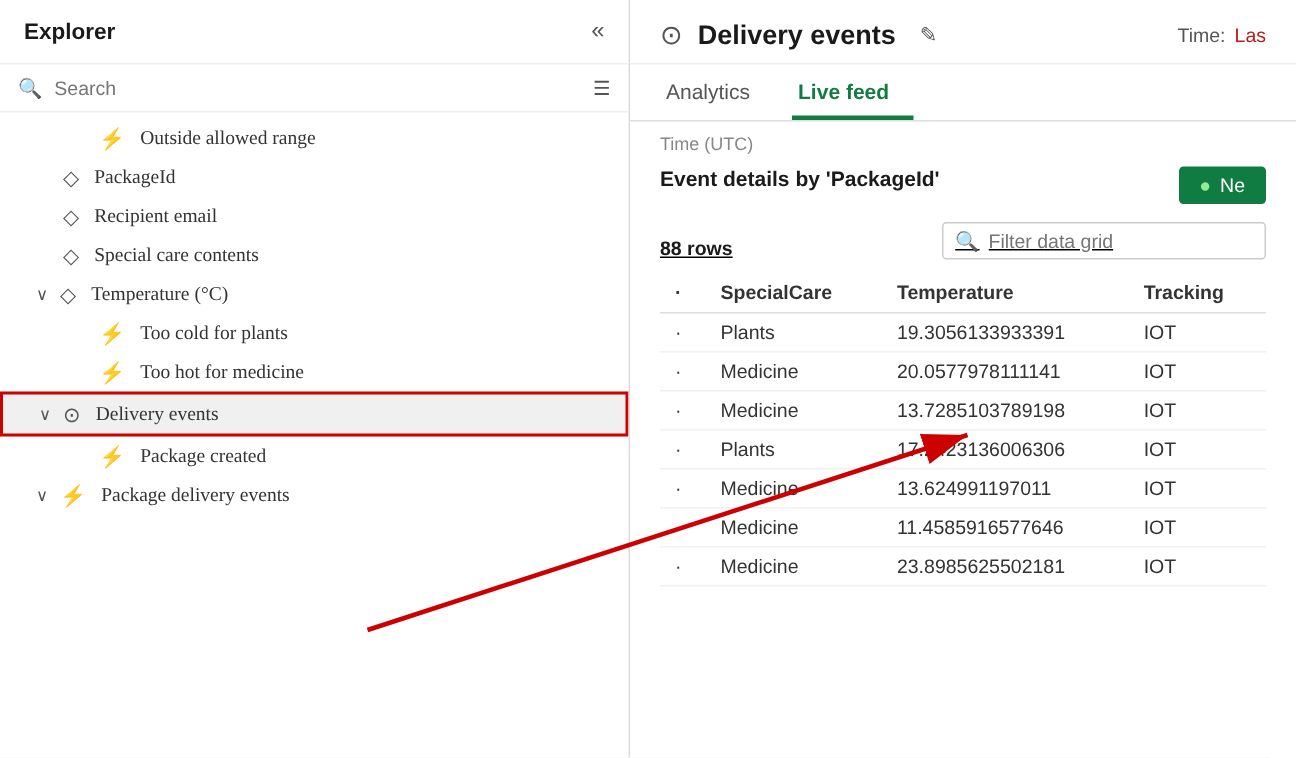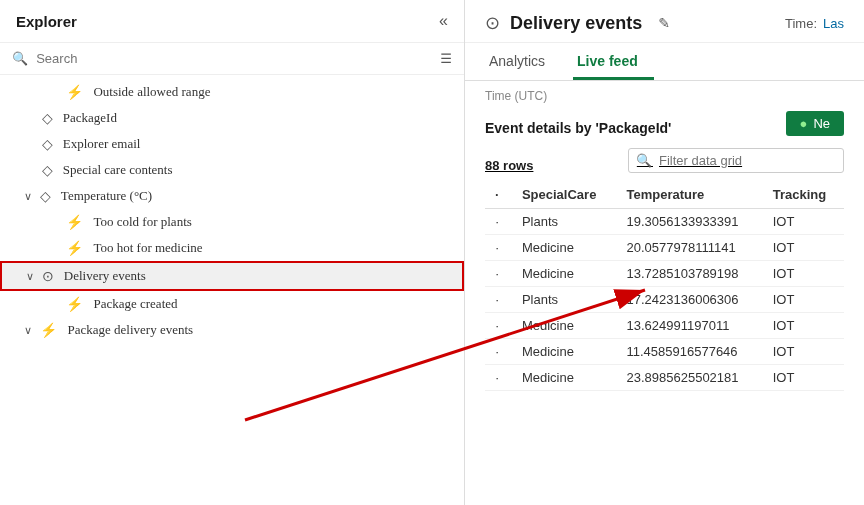--- a/index.html
+++ b/index.html
@@ -1,20 +1,20 @@
 <!DOCTYPE html>
 <html><head>
   <meta charset="utf-8">
   <style>
     * { box-sizing: border-box; margin: 0; padding: 0; }
     body { font-family: 'Segoe UI', Arial, sans-serif; font-size: 13px; background: #f3f3f3; display: flex; height: 505px; overflow: hidden; }
 
     
     #sidebar {
-      width: 465px;
+      width: 420px;
       background: #fff;
       border-right: 1px solid #ddd;
       display: flex;
       flex-direction: column;
       height: 100%;
       flex-shrink: 0;
     }
     #sidebar-header {
       display: flex;
       align-items: center;
@@ -133,21 +133,21 @@
       padding: 8px 20px 0 20px;
     }
     #time-utc-label {
       font-size: 12px;
       color: #888;
       margin-right: 20px;
     }
 
     #event-details-row {
       display: flex;
-      align-items: flex-end;
+      align-items: flex-start;
       justify-content: space-between;
       padding: 8px 20px;
     }
     #event-details-title {
       font-size: 14px;
       font-weight: 600;
       color: #1a1a1a;
     }
     #new-btn {
       background: #107c41;
@@ -263,21 +263,21 @@
     <span class="indent1" style="display:flex;align-items:center;gap:4px;">
       <span style="width:14px;display:inline-block;"></span>
       <span class="tree-icon">◇</span>
       <span class="tree-label">PackageId</span>
     </span>
   </div>
       <div class="tree-item">
     <span class="indent1" style="display:flex;align-items:center;gap:4px;">
       <span style="width:14px;display:inline-block;"></span>
       <span class="tree-icon">◇</span>
-      <span class="tree-label">Explorer email</span>
+      <span class="tree-label">Recipient email</span>
     </span>
   </div>
       <div class="tree-item">
     <span class="indent1" style="display:flex;align-items:center;gap:4px;">
       <span style="width:14px;display:inline-block;"></span>
       <span class="tree-icon">◇</span>
       <span class="tree-label">Special care contents</span>
     </span>
   </div>
       <div class="tree-item">
@@ -327,21 +327,21 @@
 
 <div id="main">
   <div id="main-header">
     <div id="main-title-area">
       <span id="main-title-icon" style="color:#555; font-size:18px;">⊙</span>
       <span id="main-title">Delivery events</span>
       <span id="edit-icon" style="color:#555; margin-left:6px;">✎</span>
     </div>
     <div style="display:flex; align-items:center; gap:6px;">
       <span style="color:#555;">Time:</span>
-      <span style="color:#0369a1; font-weight:500;">Las</span>
+      <span style="color:#b91c1c; font-weight:500;">Las</span>
     </div>
   </div>
 
   <div id="tabs">
 
   <div class="tab">Analytics</div>
       <div class="tab active">Live feed</div>
     </div>
 
   <div id="table-header-row">

